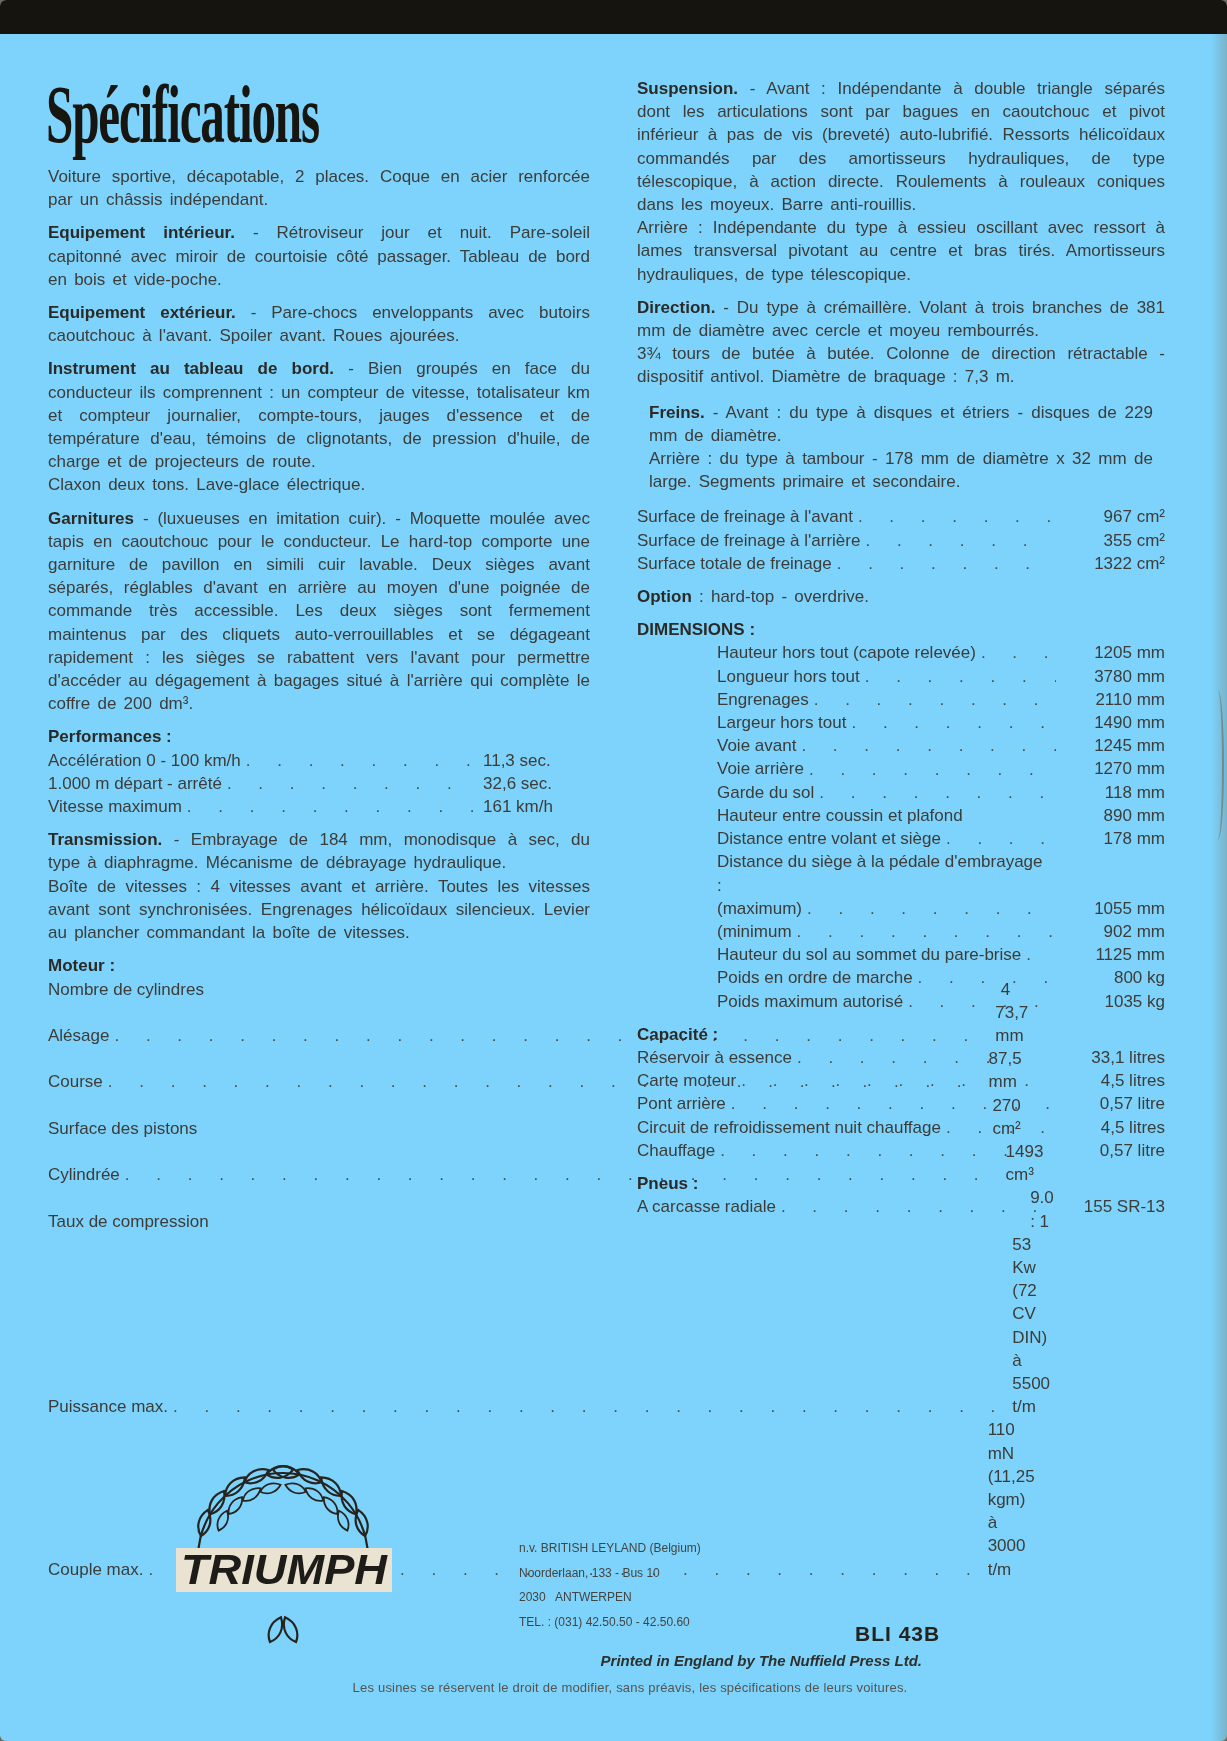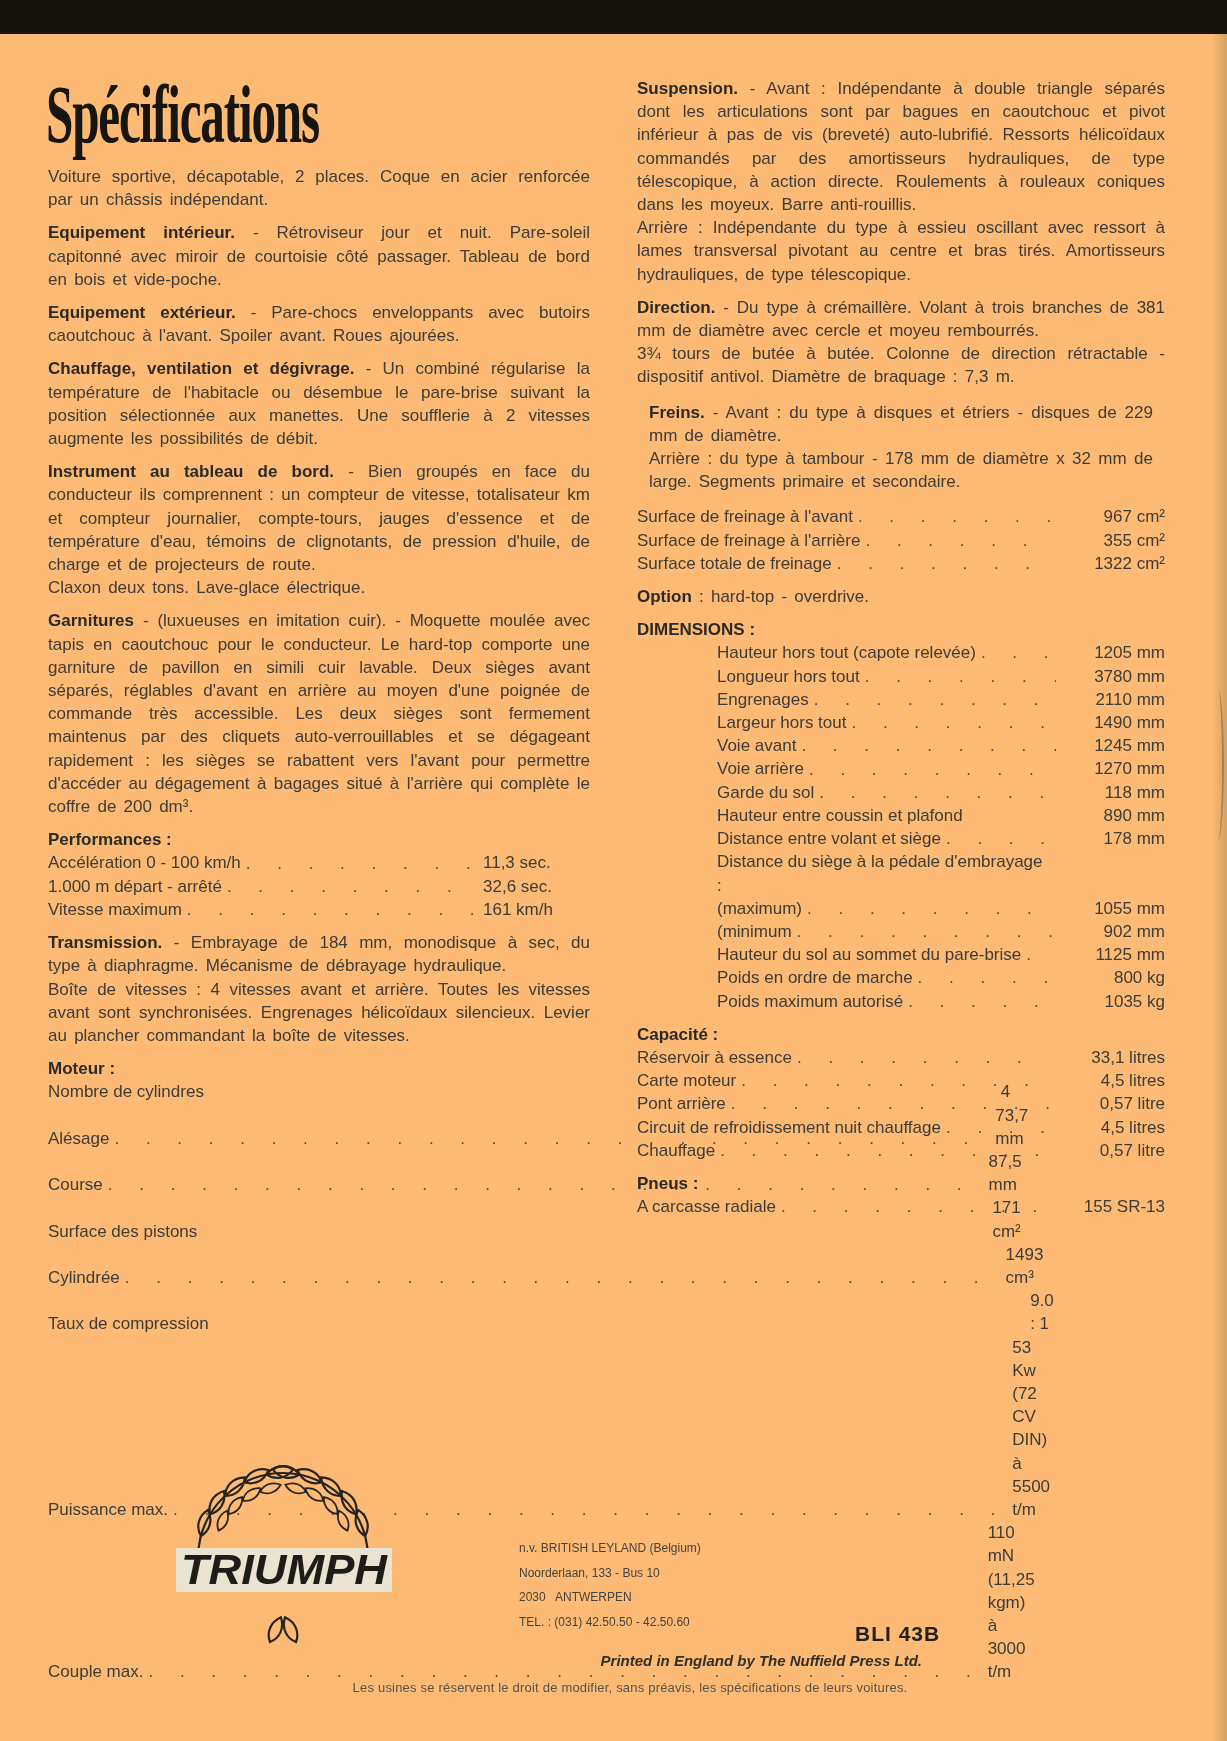--- a/index.html
+++ b/index.html
@@ -1,17 +1,17 @@
 <!DOCTYPE html>
 <html><head>
 <meta charset="utf-8">
 <style>
   html,body{margin:0;padding:0;background:#6e6a60;}
-  .page{position:relative;width:1227px;height:1741px;background:#fdba74;overflow:hidden;
-        font-family:"Liberation Sans","DejaVu Sans",sans-serif;color:#3d3c38;}
+  .page{position:relative;width:1227px;height:1741px;background:#7dd3fc;overflow:hidden;
+        font-family:"Liberation Sans","DejaVu Sans",sans-serif;color:#3d3c38;border-radius:6px;}
   .topbar{position:absolute;top:0;left:0;right:0;height:34px;background:#16140f;}
   .curl{position:absolute;top:34px;right:0;width:16px;height:1707px;
         background:linear-gradient(to right, rgba(0,0,0,0), rgba(110,95,65,0.28));}
   .curlmark{position:absolute;top:690px;right:3px;width:10px;height:150px;
         border-right:2px solid rgba(95,85,60,0.45);border-radius:50%;}
 
   .title{position:absolute;left:46px;top:74px;margin:0;
          font-family:"Liberation Serif","DejaVu Serif",serif;font-weight:bold;
          font-size:82px;line-height:1;color:#17150f;letter-spacing:-2px;white-space:nowrap;
          transform:scaleX(.6);transform-origin:left top;}
@@ -60,21 +60,20 @@
 
   <div class="col colL">
     <p class="body para">Voiture sportive, décapotable, 2 places. Coque en acier renforcée par un châssis indépendant.</p>
 
     <div>
 
         <p class="body para"><b class="hd">Equipement intérieur.</b> <span class="txt">- Rétroviseur jour et nuit. Pare-soleil capitonné avec miroir de courtoisie côté passager. Tableau de bord en bois et vide-poche.</span></p>
 
         <p class="body para"><b class="hd">Equipement extérieur.</b> <span class="txt">- Pare-chocs enveloppants avec butoirs caoutchouc à l'avant. Spoiler avant. Roues ajourées.</span></p>
 
-        <p class="body para"><b class="hd">Chauffage, ventilation et dégivrage.</b> <span class="txt">- Un combiné régularise la température de l'habitacle ou désembue le pare-brise suivant la position sélectionnée aux manettes. Une soufflerie à 2 vitesses augmente les possibilités de débit.</span></p>
 
         <p class="body para"><b class="hd">Instrument au tableau de bord.</b> <span class="txt">- Bien groupés en face du conducteur ils comprennent : un compteur de vitesse, totalisateur km et compteur journalier, compte-tours, jauges d'essence et de température d'eau, témoins de clignotants, de pression d'huile, de charge et de projecteurs de route.
 Claxon deux tons. Lave-glace électrique.</span></p>
 
         <p class="body para"><b class="hd">Garnitures</b> <span class="txt">- (luxueuses en imitation cuir). - Moquette moulée avec tapis en caoutchouc pour le conducteur. Le hard-top comporte une garniture de pavillon en simili cuir lavable. Deux sièges avant séparés, réglables d'avant en arrière au moyen d'une poignée de commande très accessible. Les deux sièges sont fermement maintenus par des cliquets auto-verrouillables et se dégageant rapidement : les sièges se rabattent vers l'avant pour permettre d'accéder au dégagement à bagages situé à l'arrière qui complète le coffre de 200 dm³.</span></p>
       </div>
 
     <div class="sect">
       <p class="hline">Performances :</p>
       <div>
@@ -128,21 +127,21 @@
               <span class="dots"></span>
             </span>
             <span class="mval">87,5 mm</span>
           </div>
 
           <div class="row">
             <span class="mlbl">
               <span>Surface des pistons</span>
               <span class="dots" style="visibility: hidden;"></span>
             </span>
-            <span class="mval">171 cm²</span>
+            <span class="mval">270 cm²</span>
           </div>
 
           <div class="row">
             <span class="mlbl">
               <span>Cylindrée</span>
               <span class="dots"></span>
             </span>
             <span class="mval">1493 cm³</span>
           </div>
 

